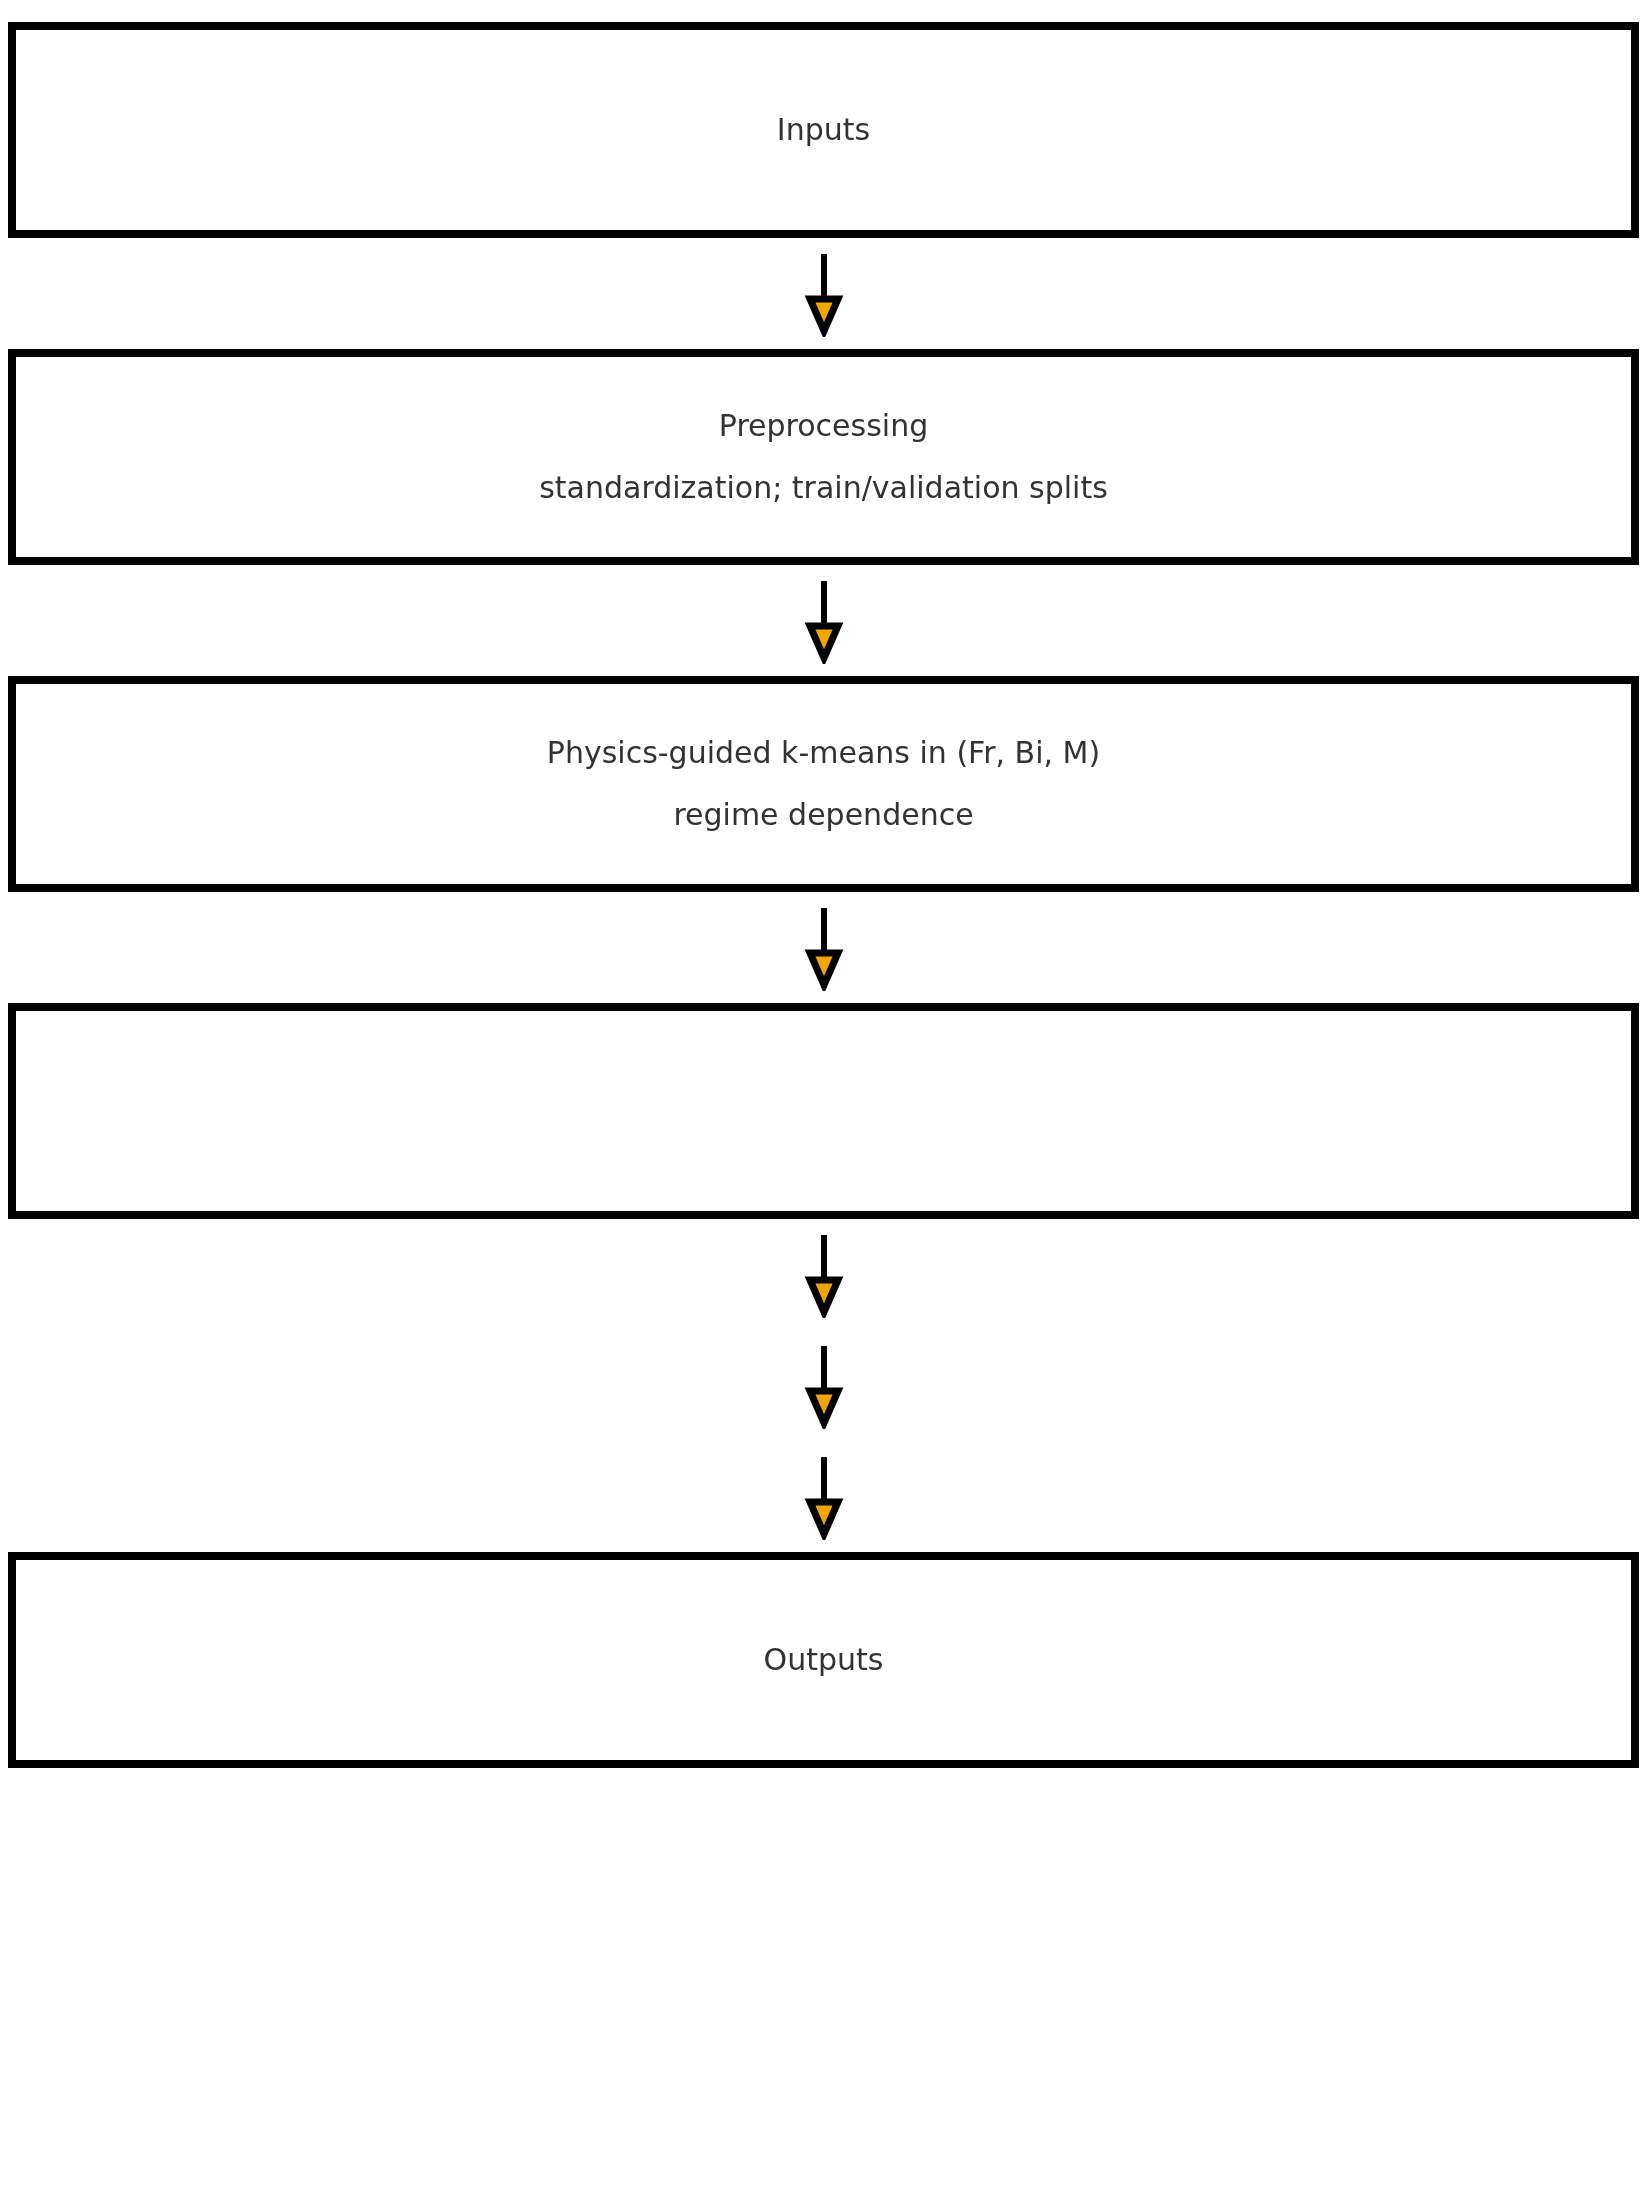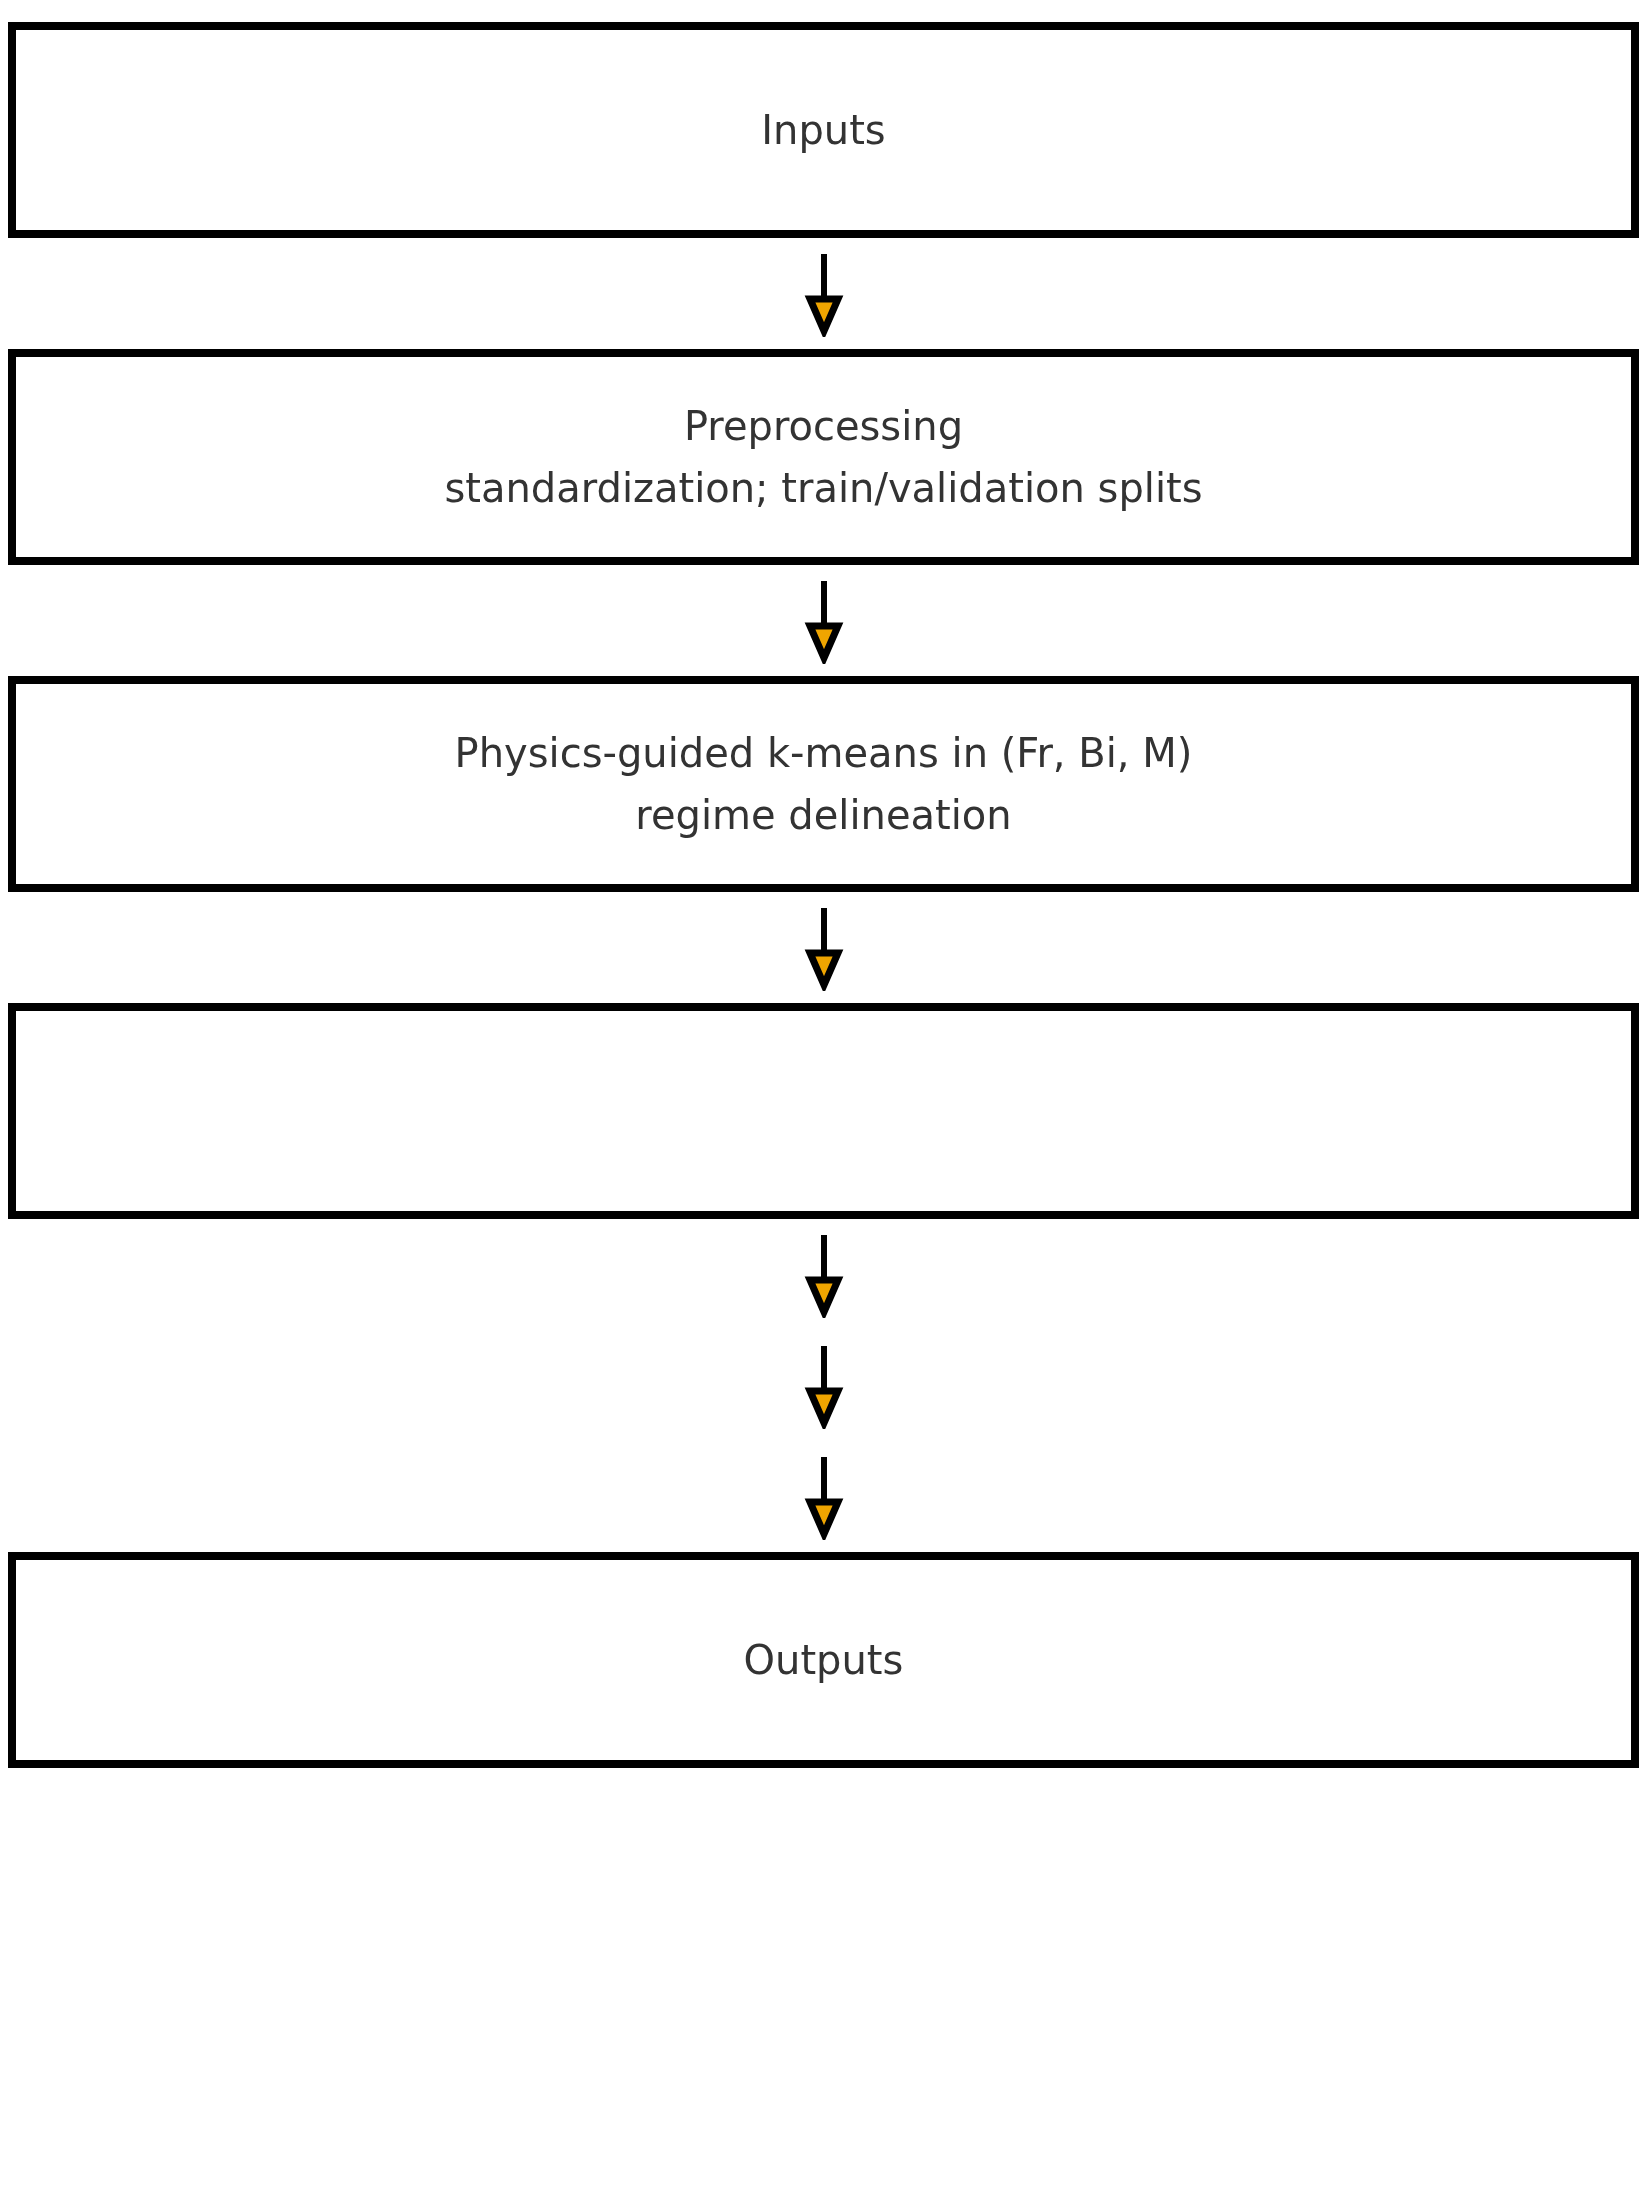--- a/index.html
+++ b/index.html
@@ -27,21 +27,21 @@
     border: 8px solid var(--border-color);
     background: var(--bg-color);
     height: 216px;
     display: flex;
     flex-direction: column;
     justify-content: center;
     align-items: center;
     text-align: center;
   }
   .node-line {
-    font-size: 40px;
+    font-size: 30px;
     line-height: 62px;
     color: var(--text-color);
     white-space: nowrap;
   }
   .arrow {
     height: 111px;
     display: flex;
     justify-content: center;
     align-items: center;
   }
@@ -80,21 +80,21 @@
 
   <div class="arrow">
     <svg width="48" height="86" viewBox="0 0 48 86" aria-hidden="true">
       <line x1="24" y1="3" x2="24" y2="48"></line>
       <polygon points="10,48 38,48 24,80"></polygon>
     </svg>
   </div>
 
   <div class="node">
     <div class="node-line">Physics-guided k-means in (Fr, Bi, M)</div>
-    <div class="node-line">regime delineation</div>
+    <div class="node-line">regime dependence</div>
   </div>
 
   <div class="arrow">
     <svg width="48" height="86" viewBox="0 0 48 86" aria-hidden="true">
       <line x1="24" y1="3" x2="24" y2="48"></line>
       <polygon points="10,48 38,48 24,80"></polygon>
     </svg>
   </div>
 
   <div class="node">

